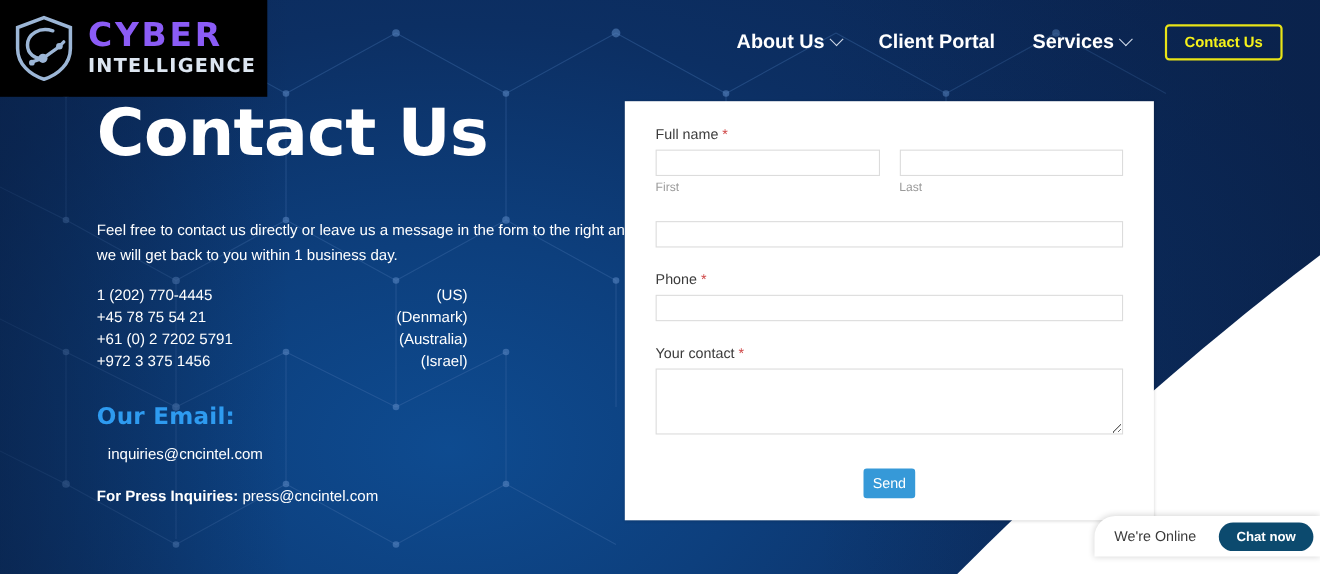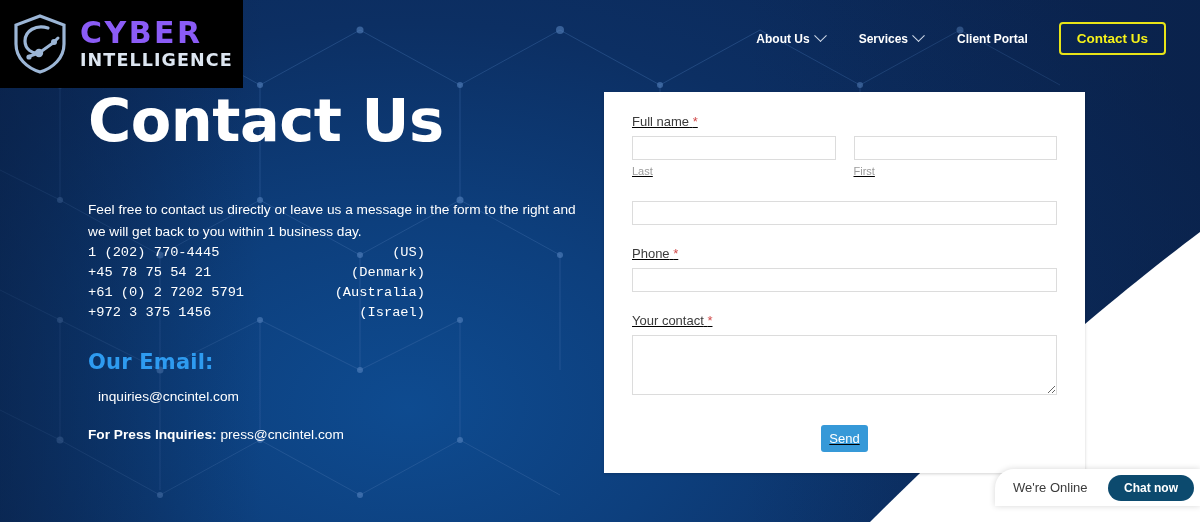--- a/index.html
+++ b/index.html
@@ -65,21 +65,21 @@
     font-family: "DejaVu Sans", sans-serif;
   }
 
   .nav {
     position: absolute; right: 34px; top: 22px;
     display: flex; align-items: center; gap: 0px;
     z-index: 6;
   }
   .nav-item {
     display: flex; align-items: center; gap: 6px;
-    color: #ffffff; font-size: 12px; font-weight: 700;
+    color: #ffffff; font-size: 18px; font-weight: 700;
     padding: 6px 17px;
     cursor: pointer; white-space: nowrap;
   }
   .chev {
     width: 9px; height: 9px; display:inline-block;
     border-right: 1.6px solid #cfd9e8;
     border-bottom: 1.6px solid #cfd9e8;
     transform: rotate(45deg) translate(-2px,-2px);
   }
   .nav-cta {
@@ -110,21 +110,21 @@
     color: #ffffff; font-size: 13.7px; line-height: 1.62;
     max-width: 494px;
   }
   .sec-head {
     margin-top: 29px;
     color: #2e9bf0;
     font-family: "DejaVu Sans", sans-serif;
     font-size: 21px; font-weight: 700;
     letter-spacing: 0.2px;
   }
-  .phone-list { width: 337px; font-family: Liberation Mono, monospace; }
+  .phone-list { margin-top: 16px; width: 337px; }
   .phone-row {
     display: flex; justify-content: space-between;
     color: #ffffff; font-size: 13.7px; line-height: 20px;
     margin-bottom: 0px;
   }
   .phone-num { white-space: nowrap; }
   .phone-country { white-space: nowrap; }
   .email-head { margin-top: 27px; }
   .email-main {
     margin-top: 15px;
@@ -132,27 +132,26 @@
   }
   .email-press {
     margin-top: 23px;
     color: #ffffff; font-size: 13.7px;
   }
   .email-press b { font-weight: 700; }
 
   
   .card {
     position: absolute;
-    left: 604px; top: 92px;
+    left: 568px; top: 92px;
     width: 481px; height: 381px;
     background: #ffffff;
     padding: 22px 28px;
     z-index: 5;
     box-shadow: 0 1px 3px rgba(0,0,0,0.18);
-    text-decoration: underline;
   }
   .field { margin-bottom: 0; }
   .f-label {
     color: #3b3b3b; font-size: 13px;
     margin-bottom: 7px;
     display: block;
   }
   .req { color: #d04a4a; font-size: 13px; }
   .name-row { display: flex; gap: 18px; }
   .name-col { flex: 1; }
@@ -287,25 +286,25 @@
       <span class="logo-l2">INTELLIGENCE</span>
     </span>
   </div>
 
   <nav class="nav">
     <div class="nav-item">
       <span>About Us</span>
       <i class="chev"></i>
     </div>
     <div class="nav-item">
+      <span>Client Portal</span>
+    </div>
+    <div class="nav-item">
       <span>Services</span>
       <i class="chev"></i>
-    </div>
-    <div class="nav-item">
-      <span>Client Portal</span>
     </div>
     <div class="nav-cta">Contact Us</div>
   </nav>
 
   <div class="left">
     <h1 class="page-title">Contact Us</h1>
     <p class="intro">Feel free to contact us directly or leave us a message in the form to the right and we will get back to you within 1 business day.</p>
 
     <div class="phone-list">
       <div class="phone-row">
@@ -337,25 +336,25 @@
   <div class="card">
 
     <div class="field">
       <span class="f-label">
         <span>Full name</span>
         <span class="req">*</span>
       </span>
       <div class="name-row">
         <div class="name-col">
           <input class="inp" type="text" placeholder="" style="">
-          <span class="sub-label">Last</span>
+          <span class="sub-label">First</span>
         </div>
         <div class="name-col">
           <input class="inp" type="text" placeholder="" style="">
-          <span class="sub-label">First</span>
+          <span class="sub-label">Last</span>
         </div>
       </div>
     </div>
 
     <div class="gap-a"></div>
 
     <div class="field">
       <input class="inp" type="email" placeholder="" style="">
     </div>
 

